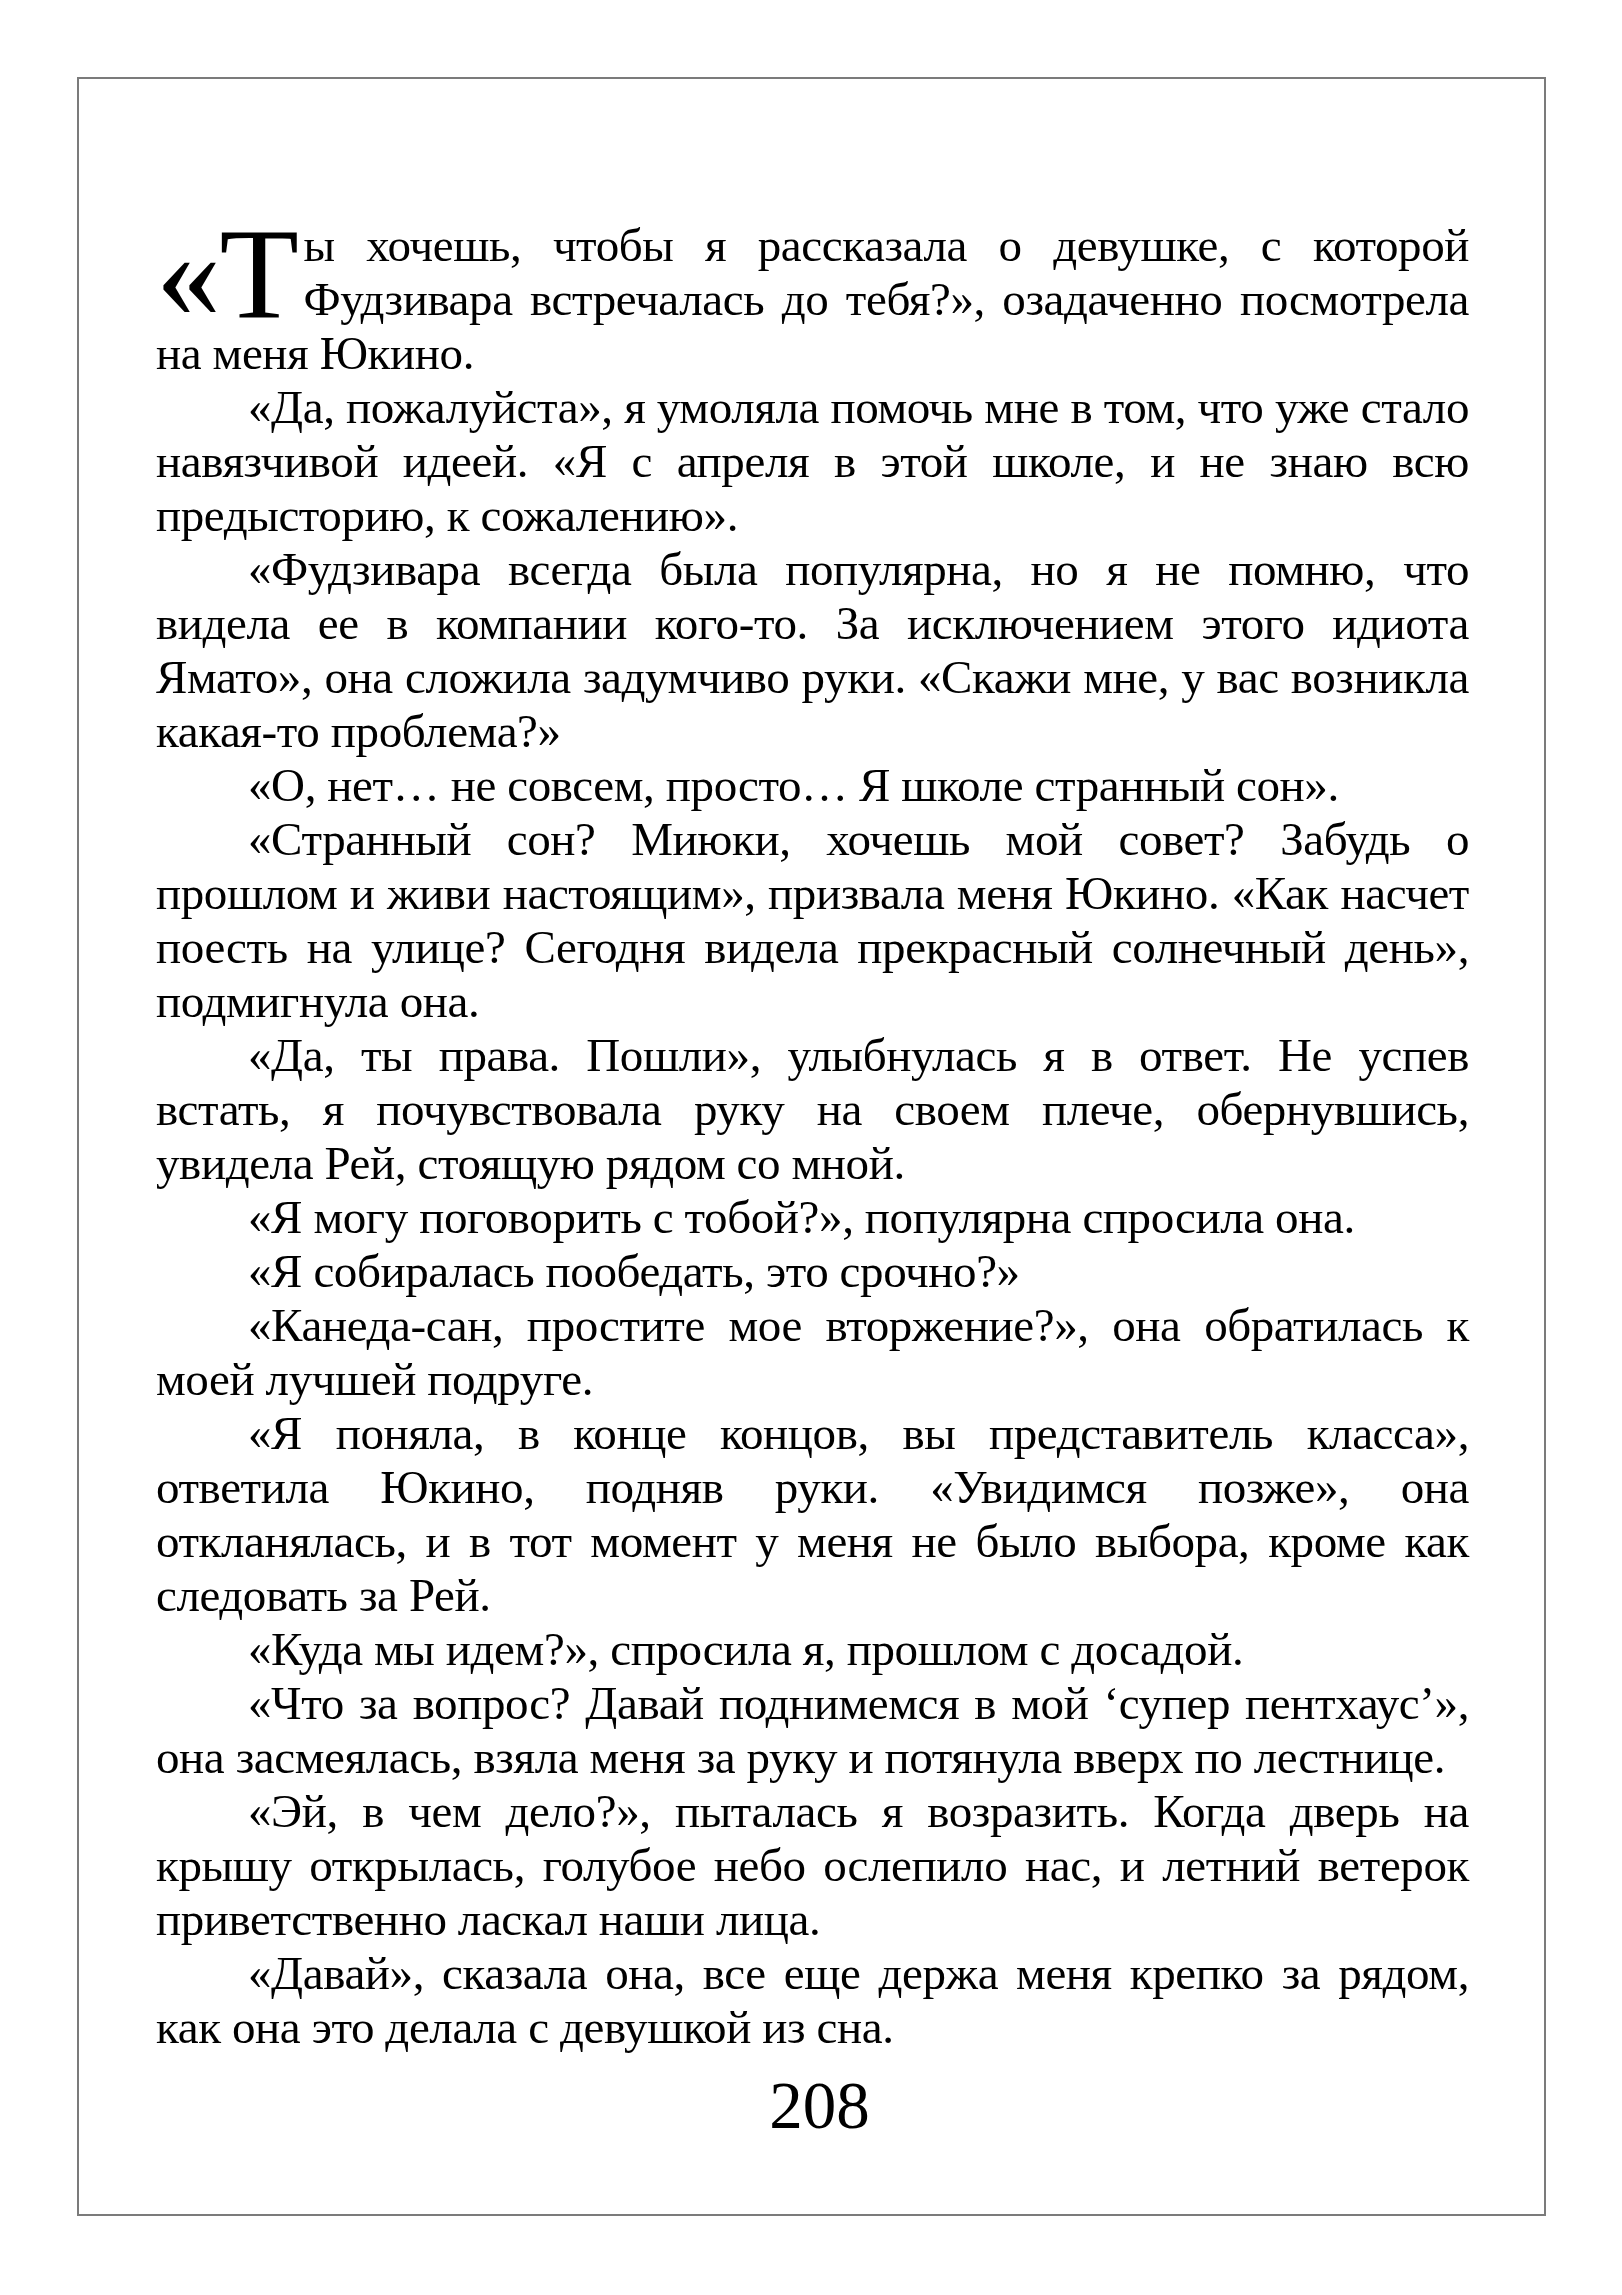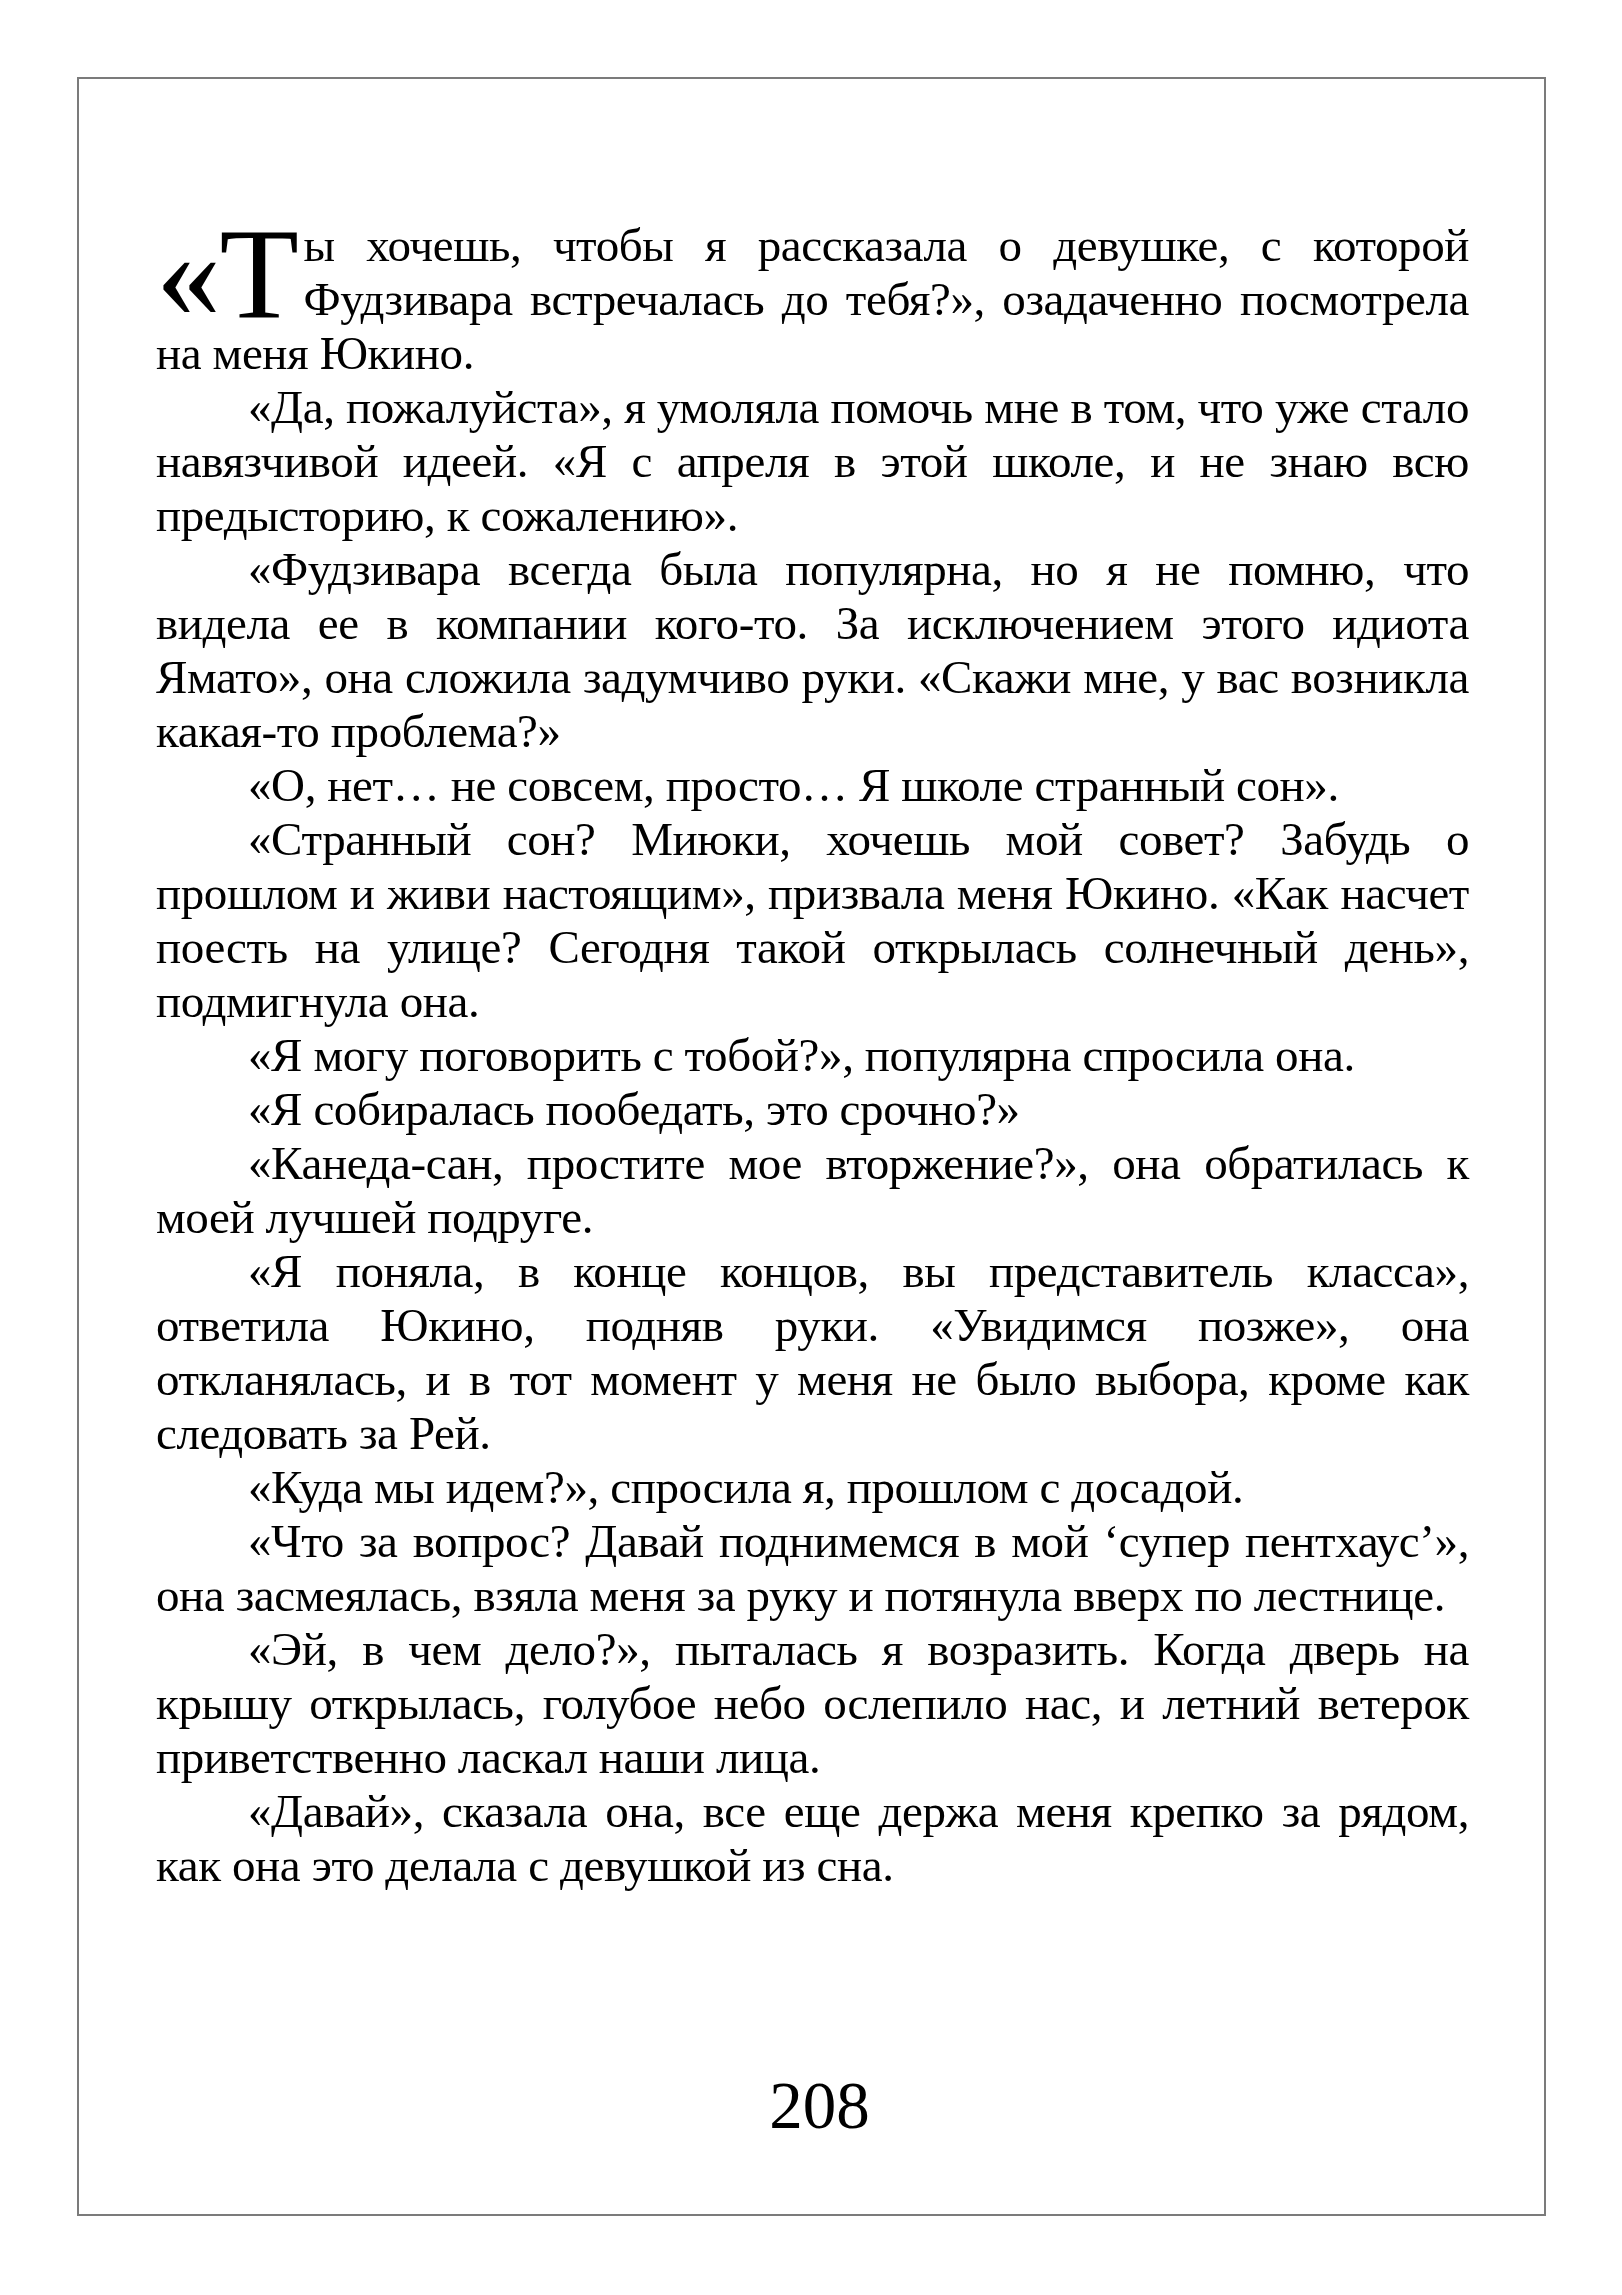--- a/index.html
+++ b/index.html
@@ -66,21 +66,22 @@
 <body>
 
 <div class="page">
   <div class="frame"></div>
 
   <div class="text-block">
     <p class="first"><span class="dropcap">«Т</span><span>ы хочешь, чтобы я рассказала о девушке, с которой Фудзивара встречалась до тебя?», озадаченно посмотрела на меня Юкино.</span></p>
     <p>«Да, пожалуйста», я умоляла помочь мне в том, что уже стало навязчивой идеей. «Я с апреля в этой школе, и не знаю всю предысторию, к сожалению».</p>
     <p>«Фудзивара всегда была популярна, но я не помню, что видела ее в компании кого-то. За исключением этого идиота Ямато», она сложила задумчиво руки. «Скажи мне, у вас возникла какая-то проблема?»</p>
     <p>«О, нет… не совсем, просто… Я школе странный сон».</p>
-    <p>«Странный сон? Миюки, хочешь мой совет? Забудь о прошлом и живи настоящим», призвала меня Юкино. «Как насчет поесть на улице? Сегодня такой открылась солнечный день», подмигнула она.</p>
+    <p>«Странный сон? Миюки, хочешь мой совет? Забудь о прошлом и живи настоящим», призвала меня Юкино. «Как насчет поесть на улице? Сегодня видела прекрасный солнечный день», подмигнула она.</p>
+    <p>«Да, ты права. Пошли», улыбнулась я в ответ. Не успев встать, я почувствовала руку на своем плече, обернувшись, увидела Рей, стоящую рядом со мной.</p>
     <p>«Я могу поговорить с тобой?», популярна спросила она.</p>
     <p>«Я собиралась пообедать, это срочно?»</p>
     <p>«Канеда-сан, простите мое вторжение?», она обратилась к моей лучшей подруге.</p>
     <p>«Я поняла, в конце концов, вы представитель класса», ответила Юкино, подняв руки. «Увидимся позже», она откланялась, и в тот момент у меня не было выбора, кроме как следовать за Рей.</p>
     <p>«Куда мы идем?», спросила я, прошлом с досадой.</p>
     <p>«Что за вопрос? Давай поднимемся в мой ‘супер пентхаус’», она засмеялась, взяла меня за руку и потянула вверх по лестнице.</p>
     <p>«Эй, в чем дело?», пыталась я возразить. Когда дверь на крышу открылась, голубое небо ослепило нас, и летний ветерок приветственно ласкал наши лица.</p>
     <p>«Давай», сказала она, все еще держа меня крепко за рядом, как она это делала с девушкой из сна.</p>
   </div>
 

